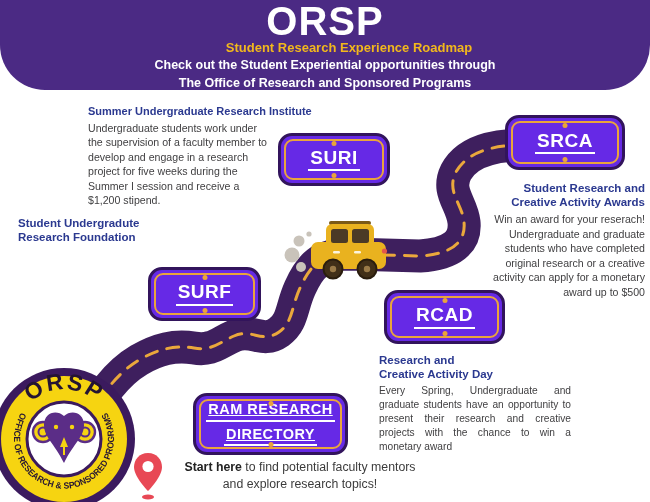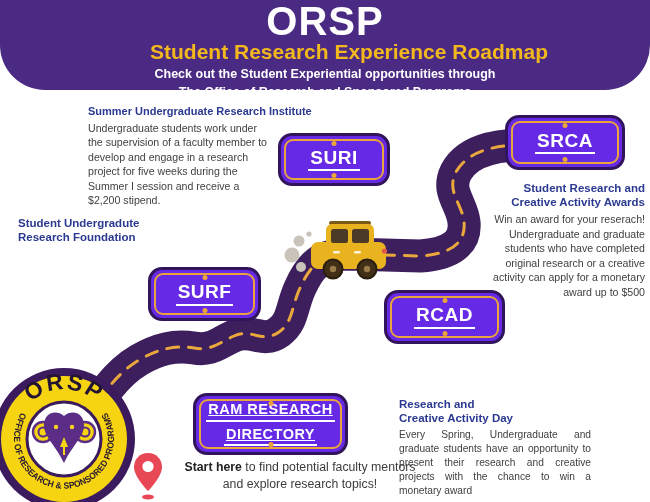--- a/index.html
+++ b/index.html
@@ -7,21 +7,21 @@
     width:650px; height:502px; position:relative; overflow:hidden;
     background:#ffffff; font-family:"Liberation Sans", sans-serif;
   }
   
   .header {
     position:absolute; top:0; left:0; width:650px; height:90px;
     background:#4b2a84; border-radius:0 0 45px 45px;
     text-align:center; color:#fff; z-index:2;
   }
   .header-title { font-size:40px; font-weight:bold; letter-spacing:1px; line-height:1.02; padding-top:1px; }
-  .header-subtitle { font-size:21px; font-weight:bold; color:#f2b81c; margin-top:-2px;padding-left:48px; }
+  .header-subtitle { font-size:13px; font-weight:bold; color:#f2b81c; margin-top:-2px;padding-left:48px; }
   .header-desc { font-size:12.5px; font-weight:bold; line-height:1.3; margin-top:2px; }
 
   
   .road-layer { position:absolute; left:0; top:0; z-index:1; }
 
   
   .sign {
     position:absolute; background:#6629e6; border:3px solid #32145c; border-radius:14px;
     display:flex; align-items:center; justify-content:center; z-index:3; box-sizing:border-box;
   }
@@ -48,21 +48,21 @@
 
   .info-suri { left:88px; top:105px; width:190px; }
   .info-suri .info-heading { white-space:nowrap; font-size:11px; }
   .info-suri .info-body { width:182px; }
 
   .info-surf { left:18px; top:217px; width:140px; }
   .info-surf .info-body { width:137px; }
 
   .info-srca { left:477px; top:182px; width:168px; text-align:right; }
 
-  .info-rcad { left:399px; top:354px; width:192px;margin-top:44px; }
+  .info-rcad { left:379px; top:354px; width:192px; }
   .info-rcad .info-body { text-align:justify; font-size:10.2px; }
 
   
   .start-text {
     position:absolute; left:160px; top:459px; width:280px; text-align:center;
     color:#3c3c3c; font-size:12.3px; line-height:1.35; z-index:3;
   }
   .start-text b { color:#222; }
 
   .pin { position:absolute; left:131px; top:451px; z-index:4; }
@@ -134,21 +134,21 @@
 <div class="sign sign-ram two-line">
   <div class="inner"></div>
   <span class="dot top"></span>
   <span class="dot bottom"></span>
   <span class="sign-label">RAM RESEARCH</span>
   <span class="sign-label">DIRECTORY</span>
 </div>
 
 <div class="info info-suri">
   <div class="info-heading">Summer Undergraduate Research Institute</div>
-  <div class="info-body">Undergraduate students work under the supervision of a faculty member to develop and engage in a research project for five weeks during the Summer I session and receive a $2,200 stipend.</div>
+  <div class="info-body">Undergraduate students work under the supervision of a faculty member to develop and engage in a research project for five weeks during the Summer I session and receive a $1,200 stipend.</div>
 </div>
 
 <div class="info info-surf">
   <div class="info-heading">Student Undergradute</div>
   <div class="info-heading">Research Foundation</div>
 </div>
 
 <div class="info info-srca">
   <div class="info-heading">Student Research and</div>
   <div class="info-heading">Creative Activity Awards</div>

